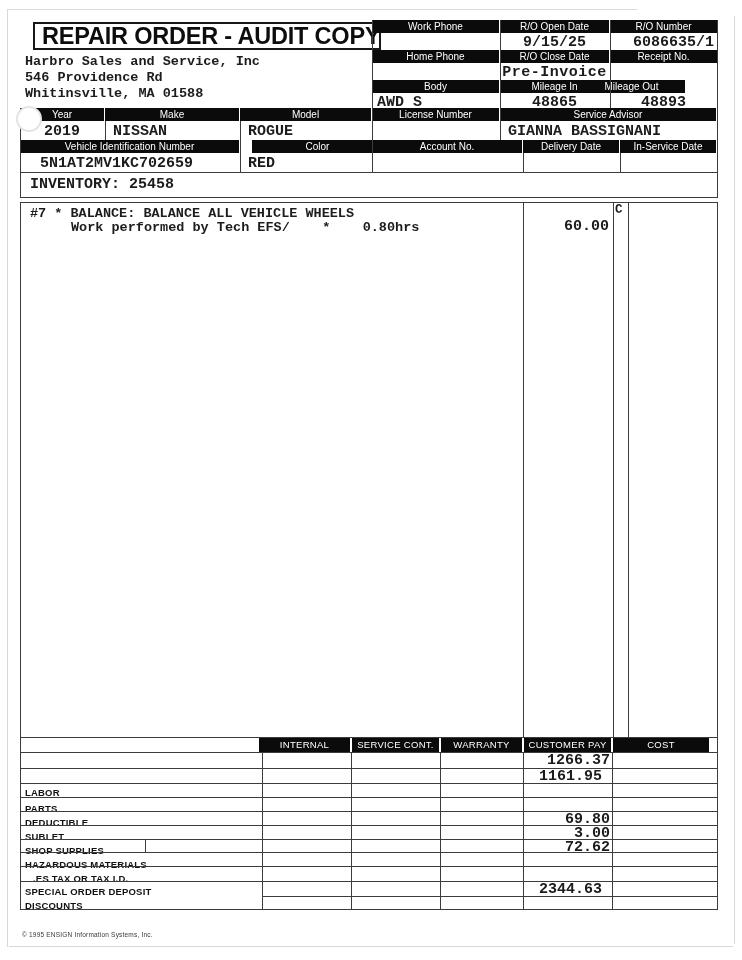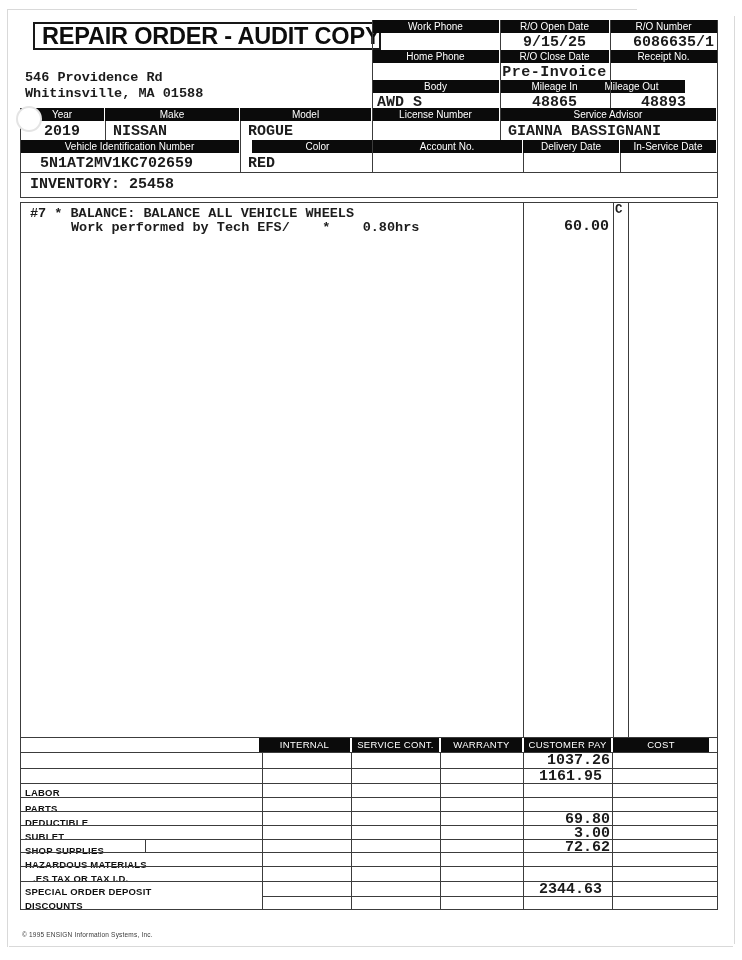--- a/index.html
+++ b/index.html
@@ -25,20 +25,21 @@
   .punch{position:absolute;left:16px;top:106px;width:26px;height:26px;border-radius:50%;
        background:#fff;border:2px solid #e4e4e4;box-sizing:border-box;z-index:10;}
   .footer{position:absolute;left:22px;top:931px;font-size:6.5px;color:#3a3a3a;letter-spacing:.2px;}
 </style>
 </head>
 <body>
 
 <div class="page">
 
   <div class="titlebox">REPAIR ORDER - AUDIT COPY</div>
+  <div class="mono13" style="left:25px;top:55px;">Harbro Sales and Service, Inc</div>
   <div class="mono13" style="left:25px;top:71px;">546 Providence Rd</div>
   <div class="mono13" style="left:25px;top:87px;">Whitinsville, MA 01588</div>
 
   <div class="bar" style="left:372px;top:20px;width:127px;">Work Phone</div>
   <div class="bar" style="left:500px;top:20px;width:109px;">R/O Open Date</div>
   <div class="bar" style="left:610px;top:20px;width:107px;">R/O Number</div>
   <div class="bar" style="left:372px;top:50px;width:127px;">Home Phone</div>
   <div class="bar" style="left:500px;top:50px;width:109px;">R/O Close Date</div>
   <div class="bar" style="left:610px;top:50px;width:107px;">Receipt No.</div>
   <div class="bar" style="left:372px;top:80px;width:127px;">Body</div>
@@ -88,21 +89,21 @@
   <div class="lbl" style="left:25px;top:756px;">LABOR</div>
   <div class="lbl" style="left:25px;top:772px;">PARTS</div>
   <div class="lbl" style="left:25px;top:786px;">DEDUCTIBLE</div>
   <div class="lbl" style="left:25px;top:800px;">SUBLET</div>
   <div class="lbl" style="left:25px;top:814px;">SHOP SUPPLIES</div>
   <div class="lbl" style="left:25px;top:828px;">HAZARDOUS MATERIALS</div>
   <div class="lbl" style="left:33px;top:842px;">.ES TAX OR TAX I.D.</div>
   <div class="lbl" style="left:25px;top:855px;">SPECIAL ORDER DEPOSIT</div>
   <div class="lbl" style="left:25px;top:869px;">DISCOUNTS</div>
 
-  <div class="money" style="top:753px;">1037.26</div>
+  <div class="money" style="top:753px;">1266.37</div>
   <div class="money" style="top:769px;width:104px;">1161.95</div>
   <div class="money" style="top:784px;"></div>
   <div class="money" style="top:798px;"></div>
   <div class="money" style="top:812px;">69.80</div>
   <div class="money" style="top:826px;">3.00</div>
   <div class="money" style="top:840px;">72.62</div>
   <div class="money" style="top:854px;"></div>
   <div class="money" style="top:868px;"></div>
   <div class="money" style="top:882px;width:104px;">2344.63</div>
 

